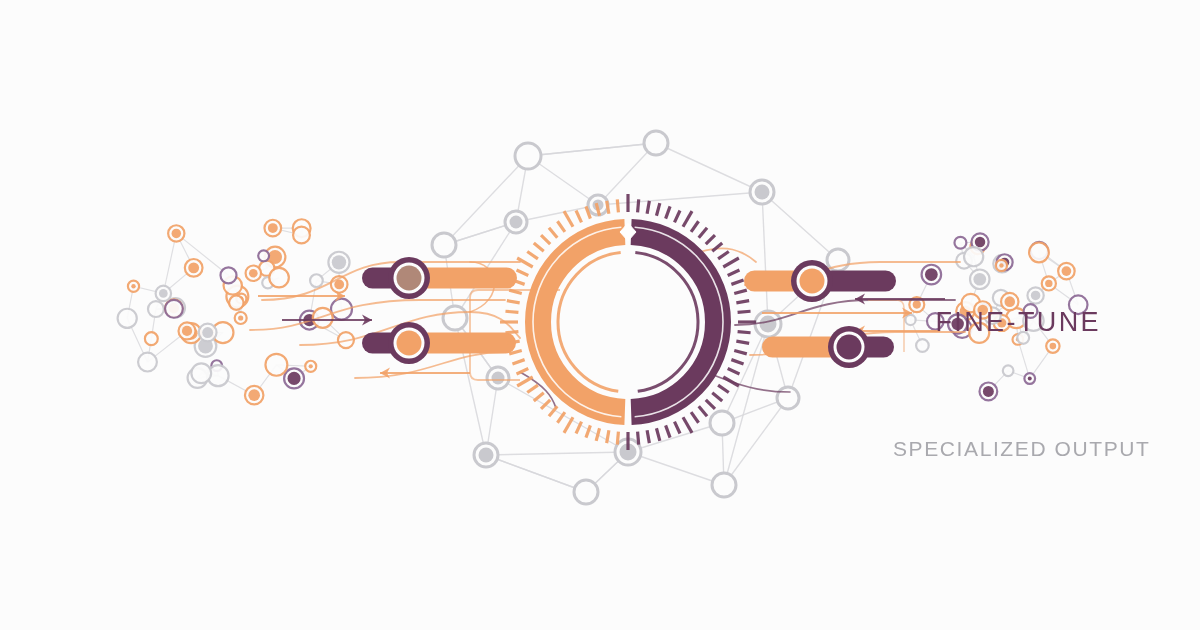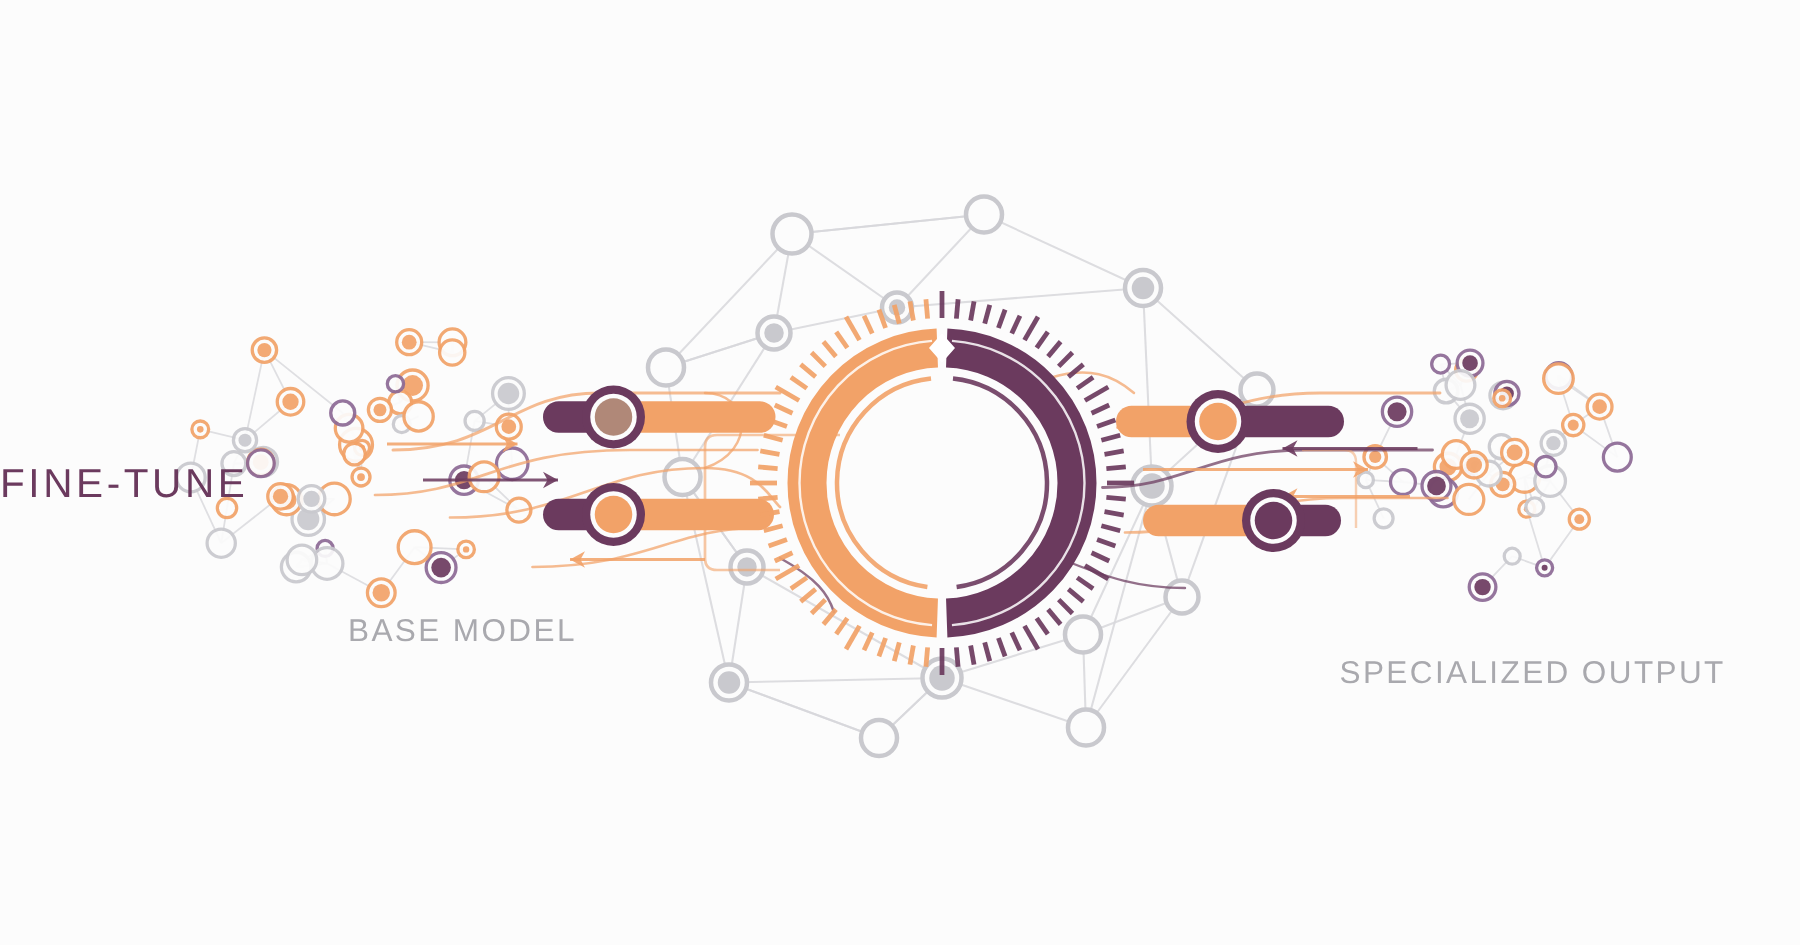--- a/index.html
+++ b/index.html
@@ -29,21 +29,21 @@
     letter-spacing: 1.6px;
     white-space: nowrap;
     font-weight: 400;
   }
   #label-base  { left: 232px; top: 409px; }
   #label-out   { left: 893px; top: 409px; margin-top: 28px; }
   #hub-text {
     position: absolute;
     left: 0; top: 0;
     width: 1101px;
-    text-align: left;
+    text-align: right;
     color: #6b3a5e;
     font-size: 27px;
     letter-spacing: 2.4px;
     font-family: "Liberation Sans", sans-serif;
   }
 </style>
 </head>
 <body>
 
 <div id="stage">
@@ -488,17 +488,16 @@
         <path d="M 618.2578829327954 391.31876481190994 A 70 70 0 0 1 620.6830075712643 252.38346732422087" fill="none" stroke="#f2a268" stroke-width="3" stroke-linecap="butt" opacity="0.9"></path>
         <path d="M 634.6268650056919 227.2314152253167 A 95 95 0 0 1 634.6268650056919 416.7685847746833" fill="none" stroke="#ffffff" stroke-width="1.6" stroke-linecap="butt" opacity="0.85"></path>
         <path d="M 621.3731349943081 416.7685847746833 A 95 95 0 0 1 621.3731349943081 227.2314152253167" fill="none" stroke="#ffffff" stroke-width="1.6" stroke-linecap="butt" opacity="0.85"></path>
         <path d="M 628 223 L 636 232 L 628 241 L 620 232 Z" fill="#ffffff" stroke="#ffffff" stroke-width="1"></path>
         <line x1="628" y1="397" x2="628" y2="427" stroke="#fcfcfc" stroke-width="2"></line>
       </g>
   </svg>
 
   <div id="hub-text" style="top:307px;">FINE-TUNE</div>
 
-  <div class="lbl" id="label-base">BASE MODEL</div>
 
   <div class="lbl" id="label-out">SPECIALIZED OUTPUT</div>
 
 </div>
 
 </body></html>

